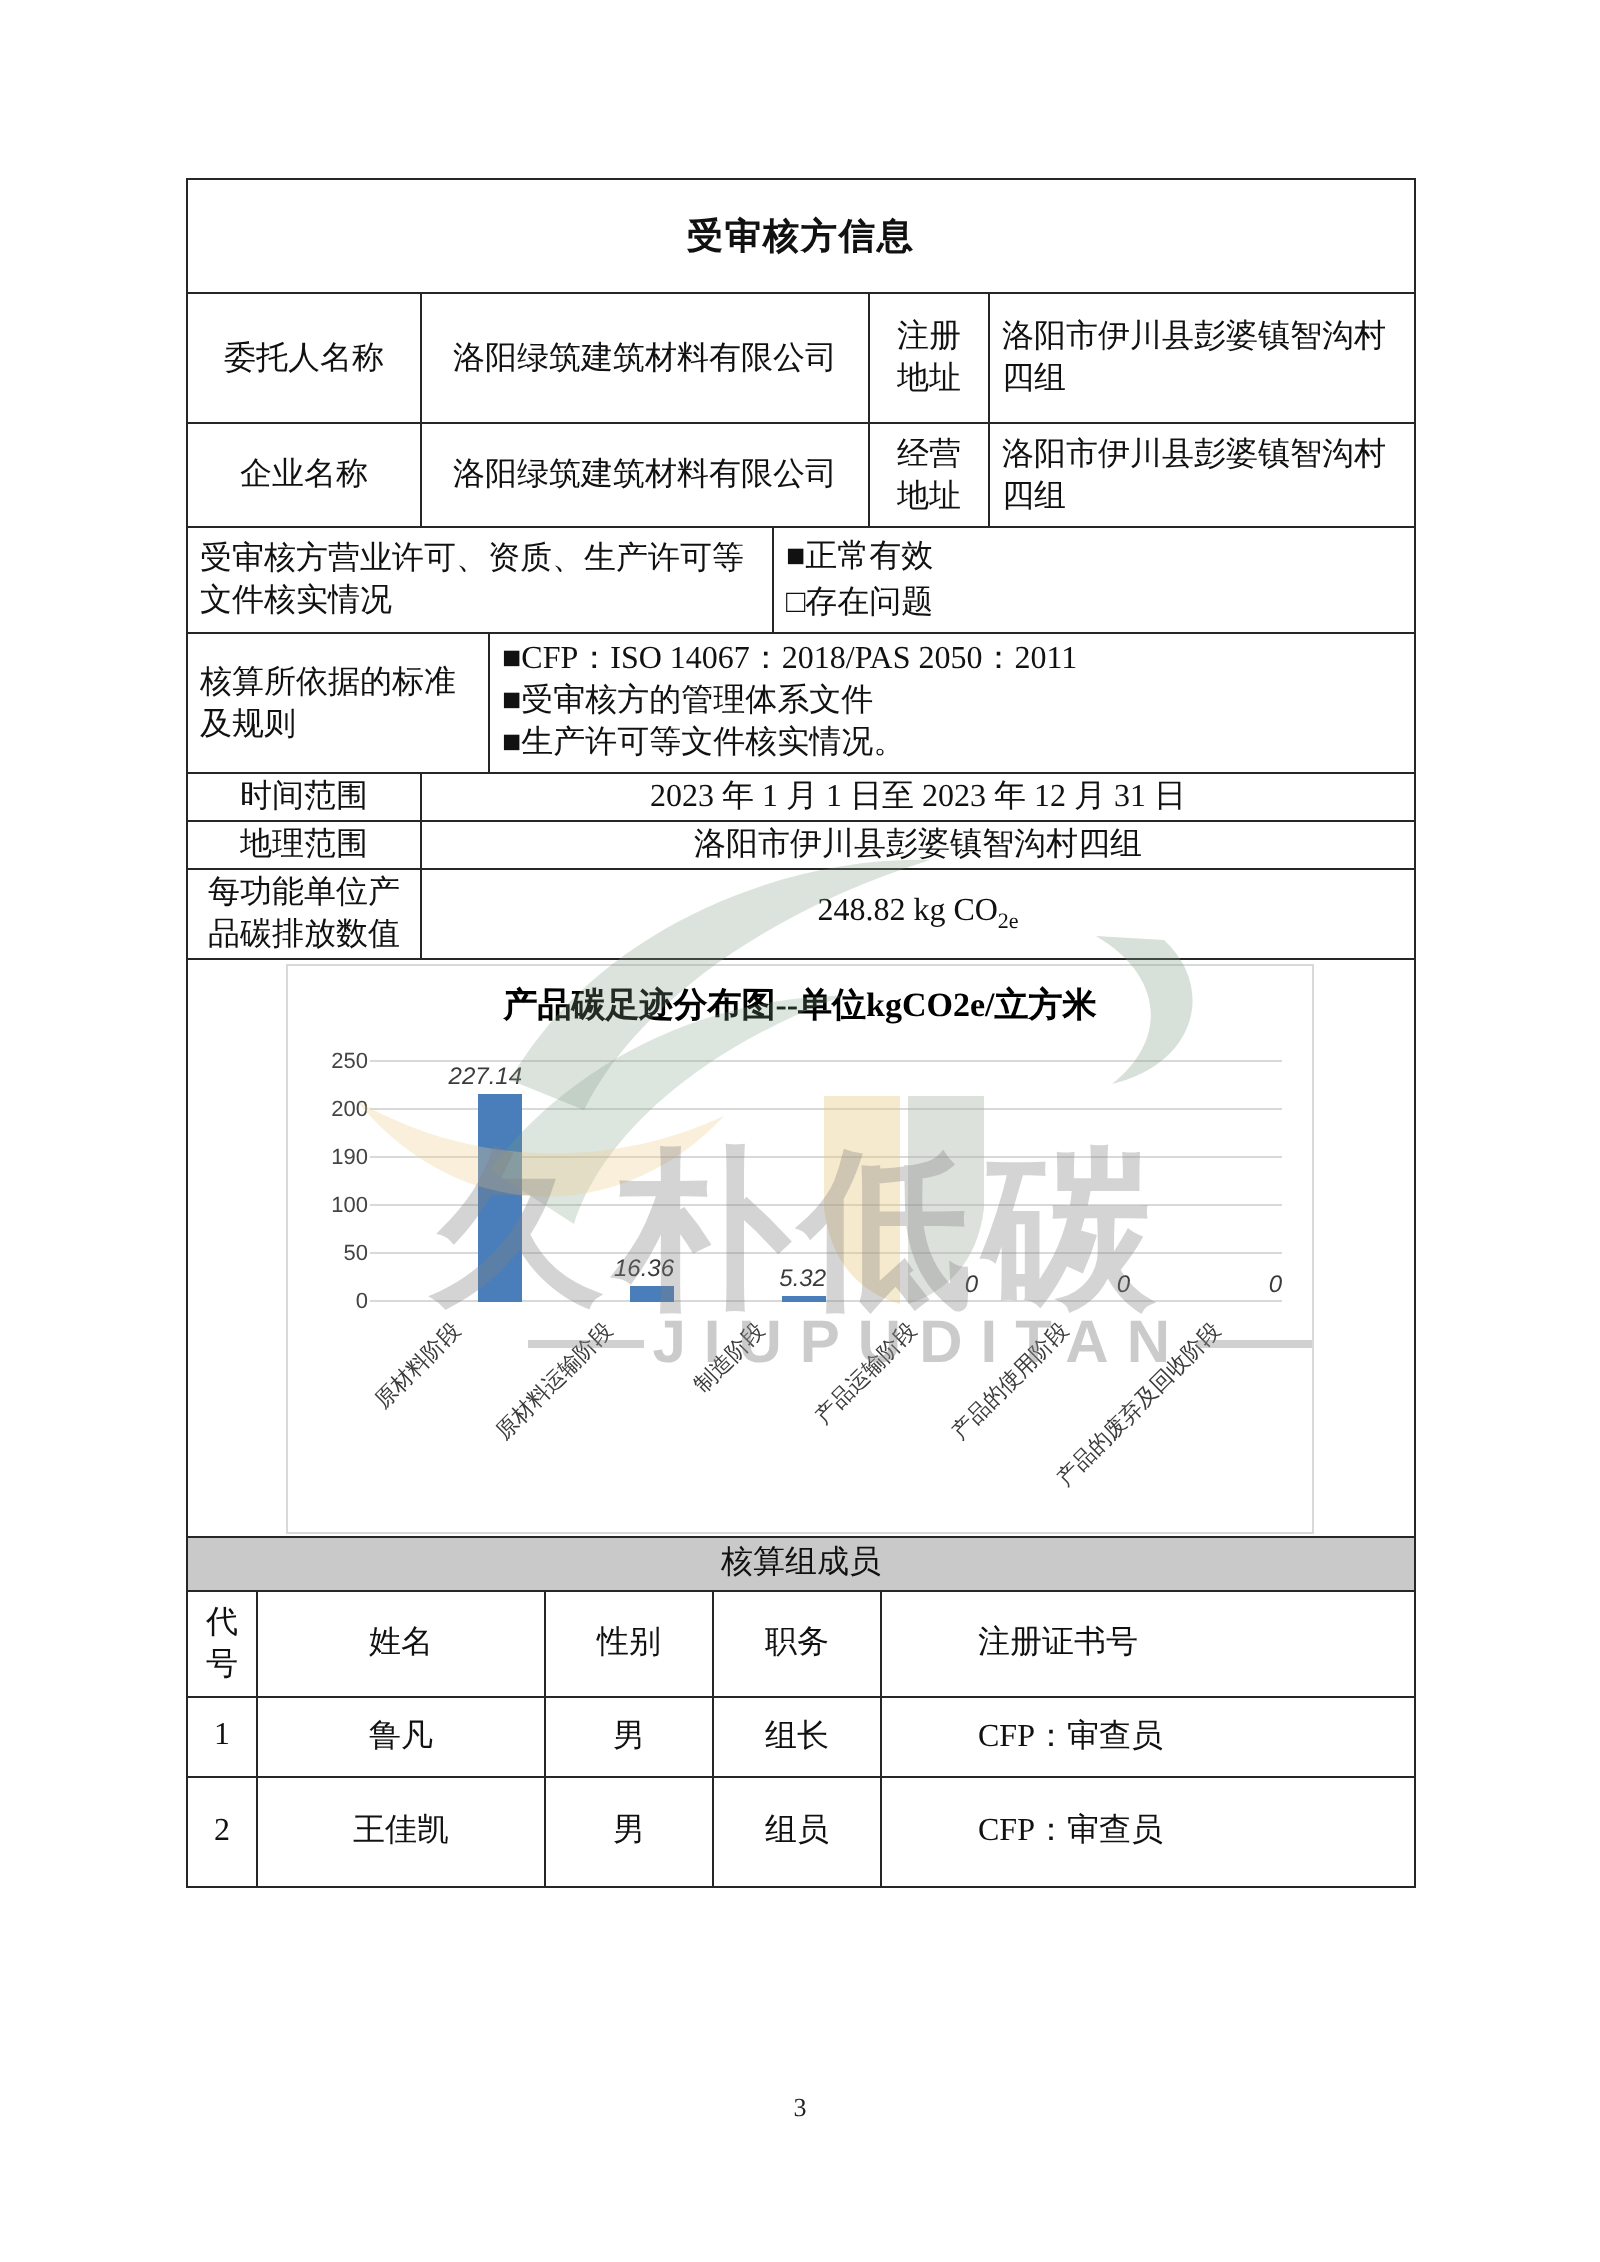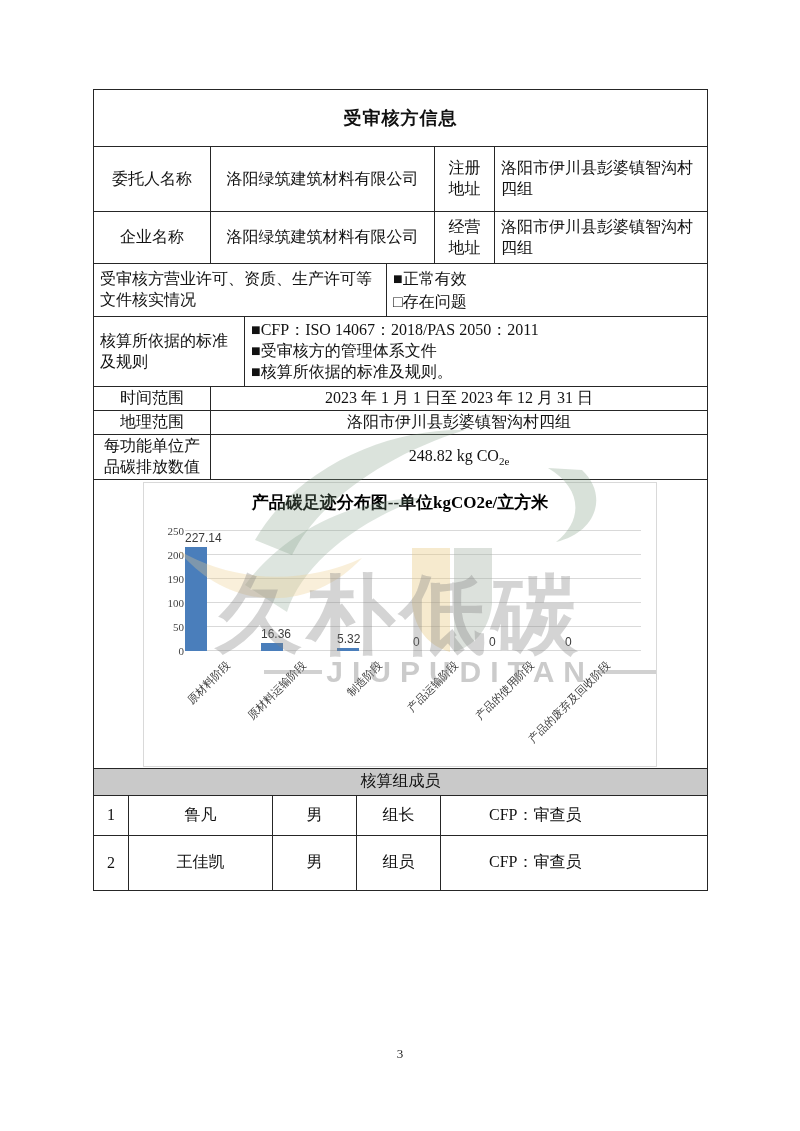--- a/index.html
+++ b/index.html
@@ -25,25 +25,25 @@
 
   
   .chart-cell { height:289px; padding:0; position:relative; }
   .chart-box { position:absolute; left:49px; top:2px; width:514px; height:285px;
     border:1px solid #d9d9d9; background:#fff; }
   .chart-title { position:absolute; top:8px; left:0; width:100%; text-align:center;
     font-size:17px; font-weight:bold; color:#000; }
   .plot { position:absolute; left:41px; right:15px; top:48px; height:120px; }
   .gridline { position:absolute; left:0; right:0; height:1px; background:#d9d9d9; }
   .ytick { position:absolute; right:calc(100% - 34px); transform:translateY(50%);
-    font-family:Liberation Serif, serif; font-size:11px; color:#444;
+    font-family:Liberation Sans, sans-serif; font-size:11px; color:#444;
     width:30px; text-align:right; }
   .yaxis { position:absolute; left:6px; top:48px; height:120px; width:34px; }
   .bars { position:absolute; left:0; right:0; top:0; height:120px; display:flex; }
-  .cat { flex:1; display:flex; flex-direction:column; justify-content:flex-end; align-items:flex-start; }
+  .cat { flex:1; display:flex; flex-direction:column; justify-content:flex-end; align-items:flex-end;font-style:italic; }
   .bar-label { font-family:"Liberation Sans",sans-serif; font-size:12px; color:#3b3b3b;
     margin-bottom:2px; white-space:nowrap; }
   .bar { width:22px; background:#4a7ebb; }
   .xlabels { position:absolute; left:41px; right:15px; top:169px; height:112px; display:flex; }
   .xlab { flex:1; position:relative; }
   .xlab span { position:absolute; top:6px; right:50%; transform-origin:100% 0;
     transform:rotate(-45deg); white-space:nowrap; font-size:11px; color:#3b3b3b; }
 
   
   .wm-cn { position:absolute; left:0; top:74px; width:100%; text-align:center;
@@ -111,21 +111,21 @@
       <colgroup>
           <col style="width:151px">
           <col style="width:463px">
         </colgroup>
       <tbody>
       <tr class="h64">
         <td class="l">核算所依据的标准及规则</td>
         <td class="l">
           <span class="std-line">■CFP：ISO 14067：2018/PAS 2050：2011</span>
           <span class="std-line">■受审核方的管理体系文件</span>
-          <span class="std-line">■核算所依据的标准及规则。</span>
+          <span class="std-line">■生产许可等文件核实情况。</span>
         </td>
       </tr>
     </tbody>
       </table>
 
     <table>
       <colgroup>
           <col style="width:117px">
           <col style="width:497px">
         </colgroup>
@@ -247,20 +247,27 @@
 
     <table>
       <colgroup>
           <col style="width:35px">
           <col style="width:144px">
           <col style="width:84px">
           <col style="width:84px">
           <col style="width:267px">
         </colgroup>
       <tbody>
+          <tr class="h53">
+        <td class="c">代号</td>
+        <td class="c">姓名</td>
+        <td class="c">性别</td>
+        <td class="c">职务</td>
+        <td class="l" style="padding-left:48px">注册证书号</td>
+      </tr>
       <tr class="h40">
         <td class="c">1</td>
         <td class="c">鲁凡</td>
         <td class="c">男</td>
         <td class="c">组长</td>
         <td class="l" style="padding-left:48px">CFP：审查员</td>
       </tr>
       <tr class="h55">
         <td class="c">2</td>
         <td class="c">王佳凯</td>

